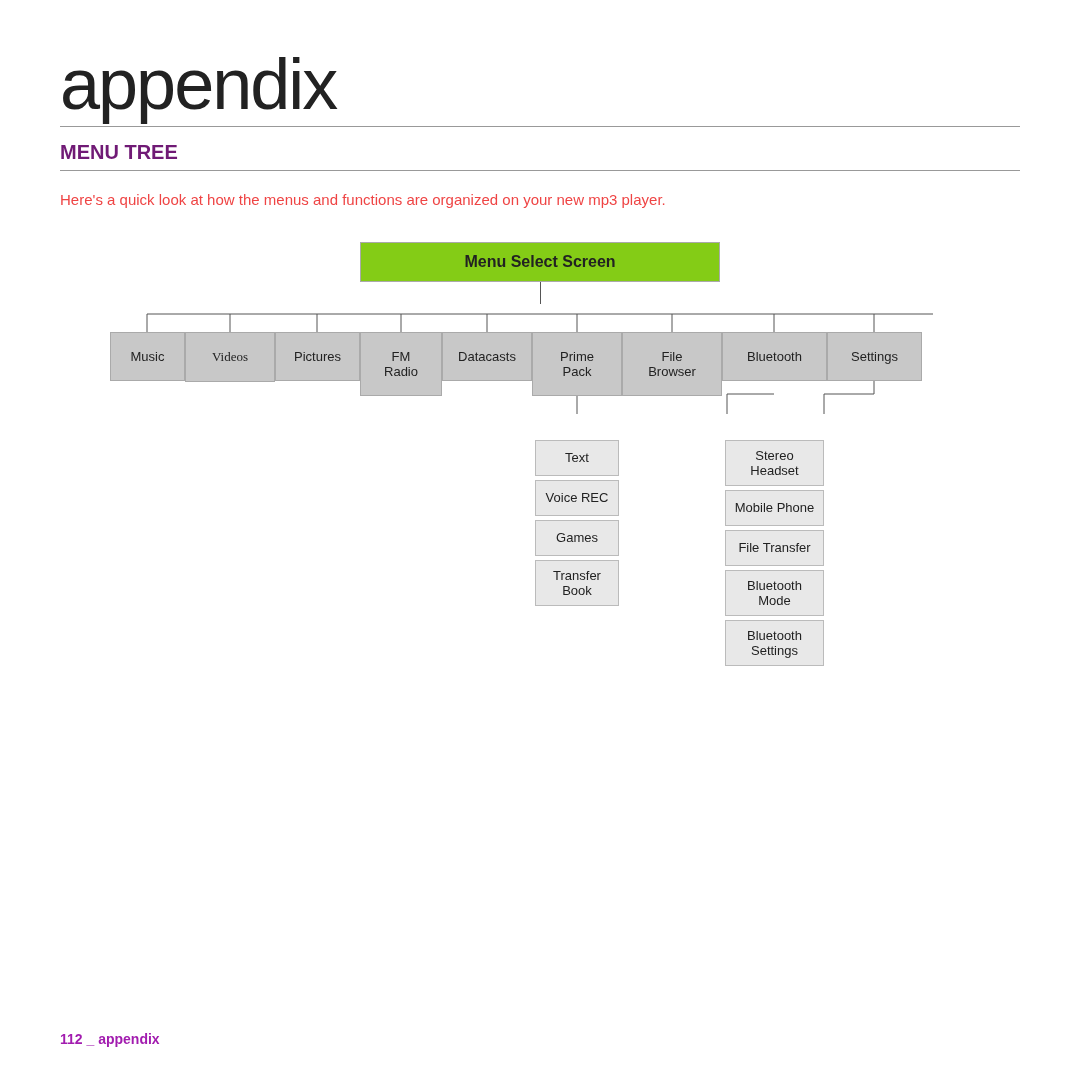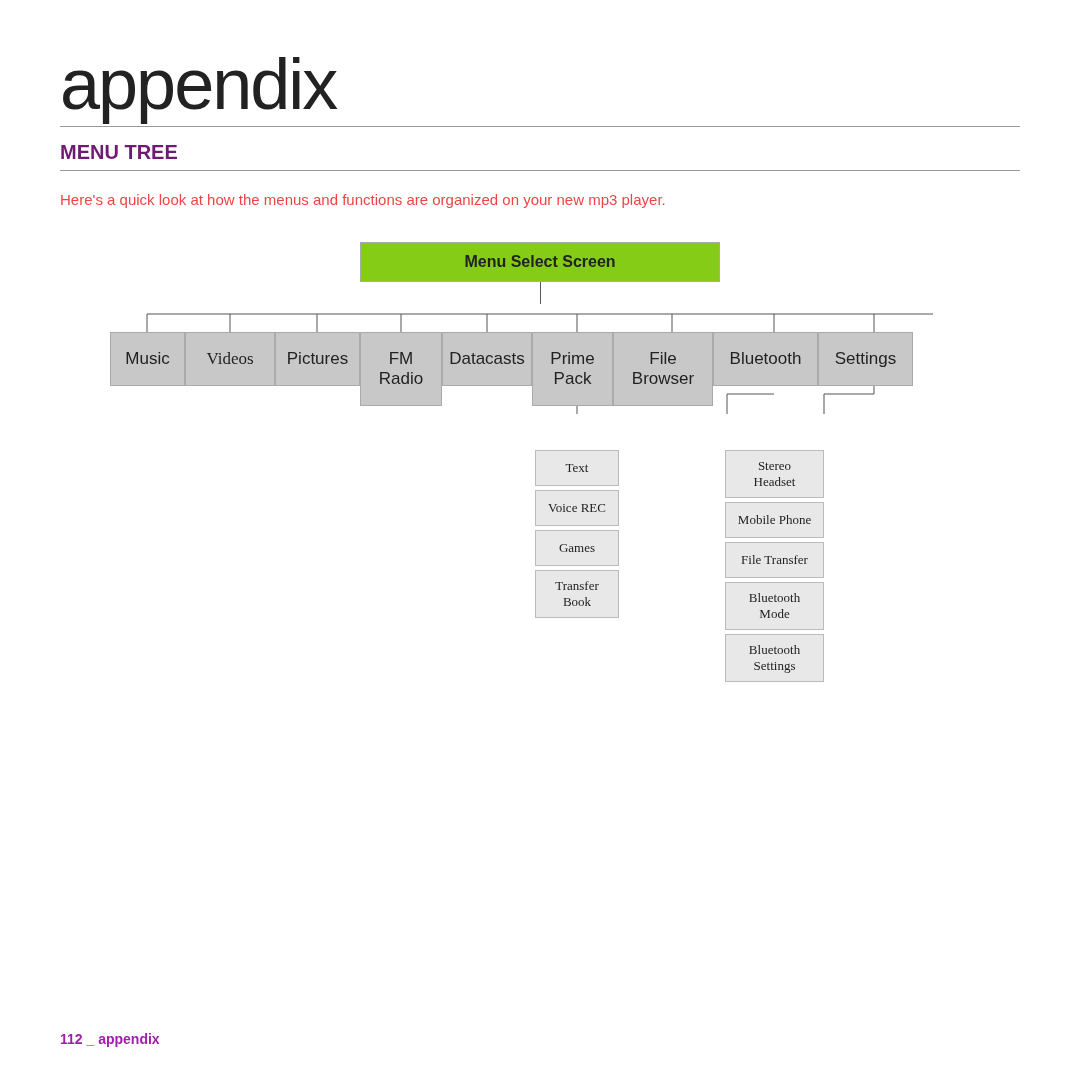--- a/index.html
+++ b/index.html
@@ -95,41 +95,40 @@
       flex-direction: column;
       align-items: center;
     }
 
     
     .top-box {
       background: #c8c8c8;
       border: 1px solid #aaa;
       padding: 16px 4px;
       text-align: center;
-      font-size: 17px;
+      font-size: 13px;
       width: 100%;
       display: flex;
       align-items: center;
       justify-content: center;
       min-height: 44px;
     }
 
     .sub-item-box {
       background: #e8e8e8;
       border: 1px solid #bbb;
       padding: 7px 4px;
       text-align: center;
       font-size: 13px;
       width: 94%;
       margin: 2px 0;
       min-height: 36px;
       display: flex;
       align-items: center;
       justify-content: center;
-      font-family: Liberation Serif, serif;
     }
 
   </style>
 </head>
 <body>
 
 <div class="page" style="position:relative; height:1080px;">
 
   <div class="title-appendix">appendix</div>
   <hr class="divider-top">
@@ -198,21 +197,21 @@
         <div class="grid-cell" style="width:82px;">
           <div style="height:18px;"></div>
           <div class="top-box">FM<br>Radio</div>
         </div>
 
         <div class="grid-cell" style="width:90px;">
           <div style="height:18px;"></div>
           <div class="top-box">Datacasts</div>
         </div>
 
-        <div class="grid-cell" style="width:81px;">
+        <div class="grid-cell" style="width:90px;">
           <div style="height:18px;"></div>
           <div class="top-box">Prime<br>Pack</div>
         </div>
 
         <div class="grid-cell" style="width:100px;">
           <div style="height:18px;"></div>
           <div class="top-box">File<br>Browser</div>
         </div>
 
         <div class="grid-cell" style="width:105px;">

